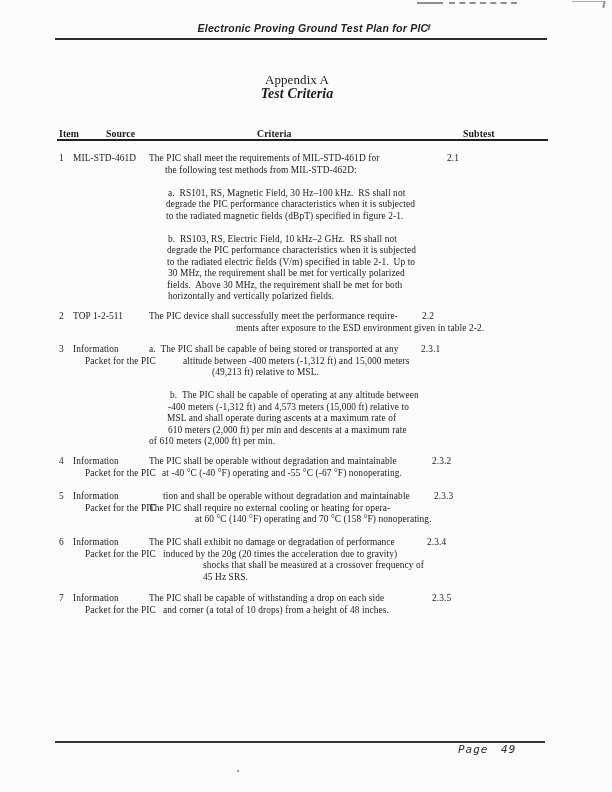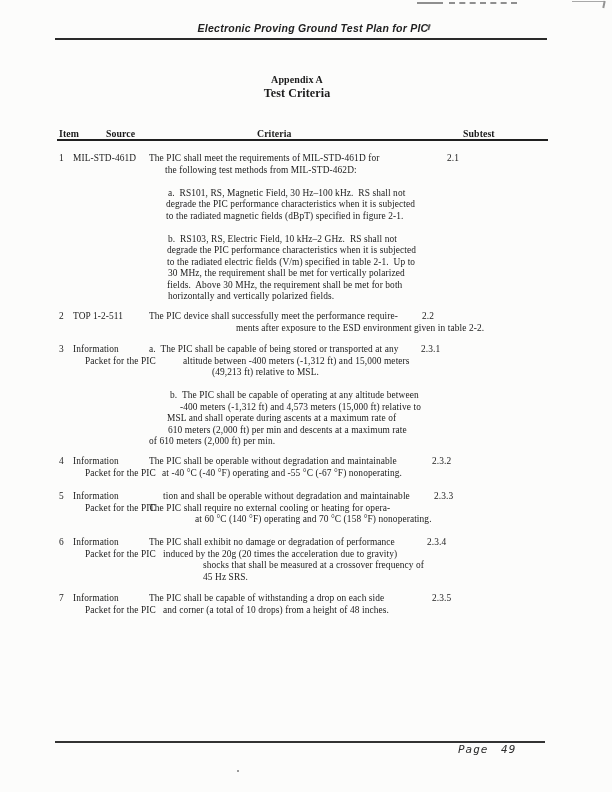--- a/index.html
+++ b/index.html
@@ -11,22 +11,22 @@
   .line{white-space:pre;}
   
   .running-header{position:absolute;top:23px;left:13px;width:600px;text-align:center;
     font-family:"Liberation Sans",sans-serif;font-style:italic;font-weight:bold;
     font-size:10.5px;letter-spacing:0.25px;color:#222;}
   .rule{position:absolute;background:#2a2a2a;}
   .rule-header{left:55px;top:38px;width:492px;height:2px;}
   .rule-thead{left:57px;top:139px;width:491px;height:2.2px;background:#1f1f1f;}
   .rule-footer{left:55px;top:741px;width:490px;height:1.8px;background:#333;}
   
-  .appendix-a{position:absolute;top:74px;left:0;width:594px;text-align:center;font-weight:bold;font-size:10px;}
-  .appendix-b{position:absolute;top:88px;left:0;width:594px;text-align:center;font-weight:bold;font-size:12px;}
+  .appendix-a{position:absolute;top:74px;left:0;width:594px;text-align:center;font-weight:normal;font-size:13px;}
+  .appendix-b{position:absolute;top:88px;left:0;width:594px;text-align:center;font-weight:bold;font-size:14px;font-style:italic;}
   
   .th{position:absolute;top:128px;font-weight:bold;font-size:9.8px;white-space:pre;}
   .th-item{left:59px;} .th-source{left:106px;} .th-criteria{left:257px;} .th-subtest{left:463px;}
   
   .row{position:absolute;left:0;width:612px;}
   .c-item{position:absolute;left:59px;top:0;white-space:pre;}
   .c-source{position:absolute;left:73px;top:0;}
   .c-source .line.src2{margin-left:12px;}
   .c-criteria{position:absolute;left:149px;top:0;}
   .para + .para{margin-top:11.5px;}
@@ -115,21 +115,21 @@
           <div class="line src2">Packet for the PIC</div>
         </div>
         <div class="c-criteria">
           <div class="para">
             <div class="line" style="margin-left: 0px;">a.  The PIC shall be capable of being stored or transported at any</div>
             <div class="line" style="margin-left: 34px;">altitude between -400 meters (-1,312 ft) and 15,000 meters</div>
             <div class="line" style="margin-left: 63px;">(49,213 ft) relative to MSL.</div>
           </div>
           <div class="para">
             <div class="line" style="margin-left: 21px;">b.  The PIC shall be capable of operating at any altitude between</div>
-            <div class="line" style="margin-left: 31px;">-400 meters (-1,312 ft) and 4,573 meters (15,000 ft) relative to</div>
+            <div class="line" style="margin-left: 19px;">-400 meters (-1,312 ft) and 4,573 meters (15,000 ft) relative to</div>
             <div class="line" style="margin-left: 18px;">MSL and shall operate during ascents at a maximum rate of</div>
             <div class="line" style="margin-left: 19px;">610 meters (2,000 ft) per min and descents at a maximum rate</div>
             <div class="line" style="">of 610 meters (2,000 ft) per min.</div>
           </div>
         </div>
         <span class="c-subtest" style="left: 421px;">2.3.1</span>
       </div>
       <div class="row" style="top: 456px;">
         <span class="c-item">4</span>
         <div class="c-source">

